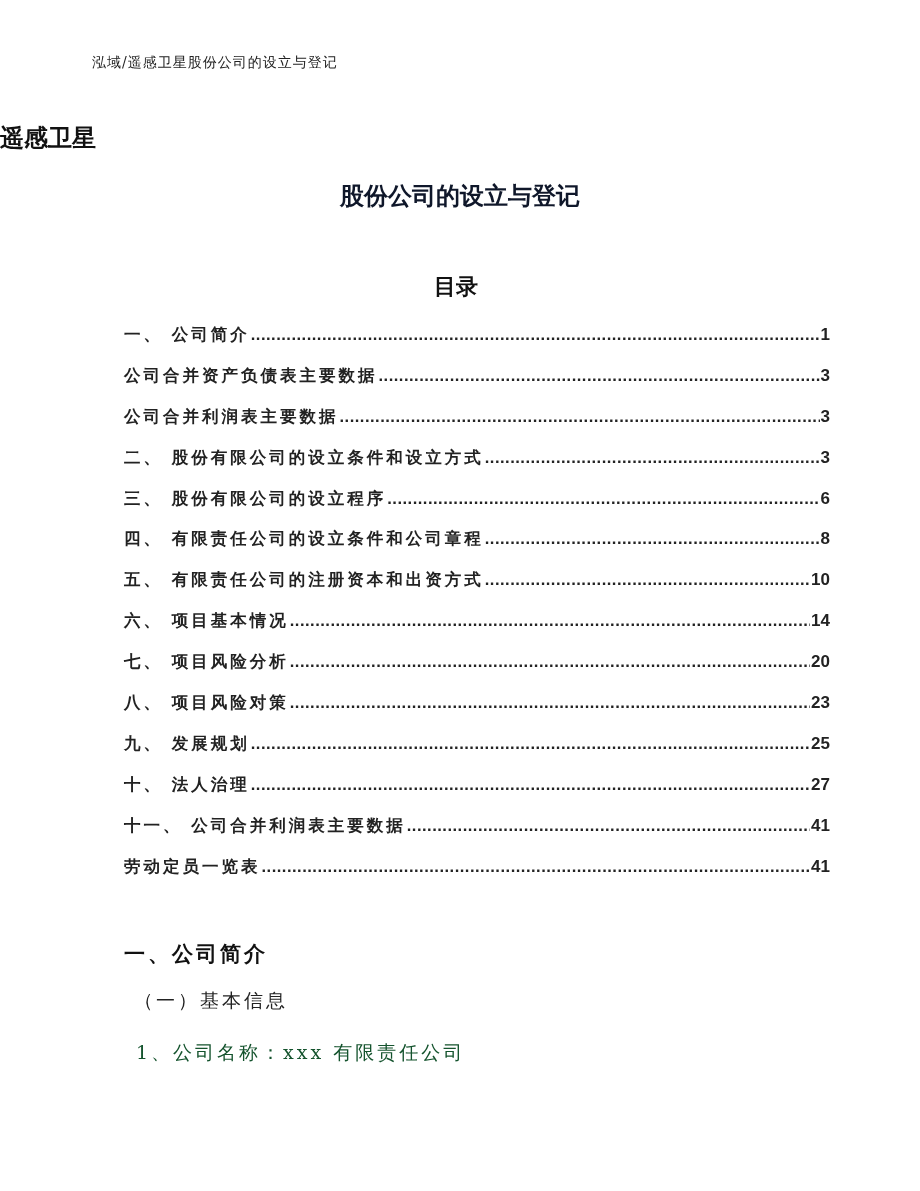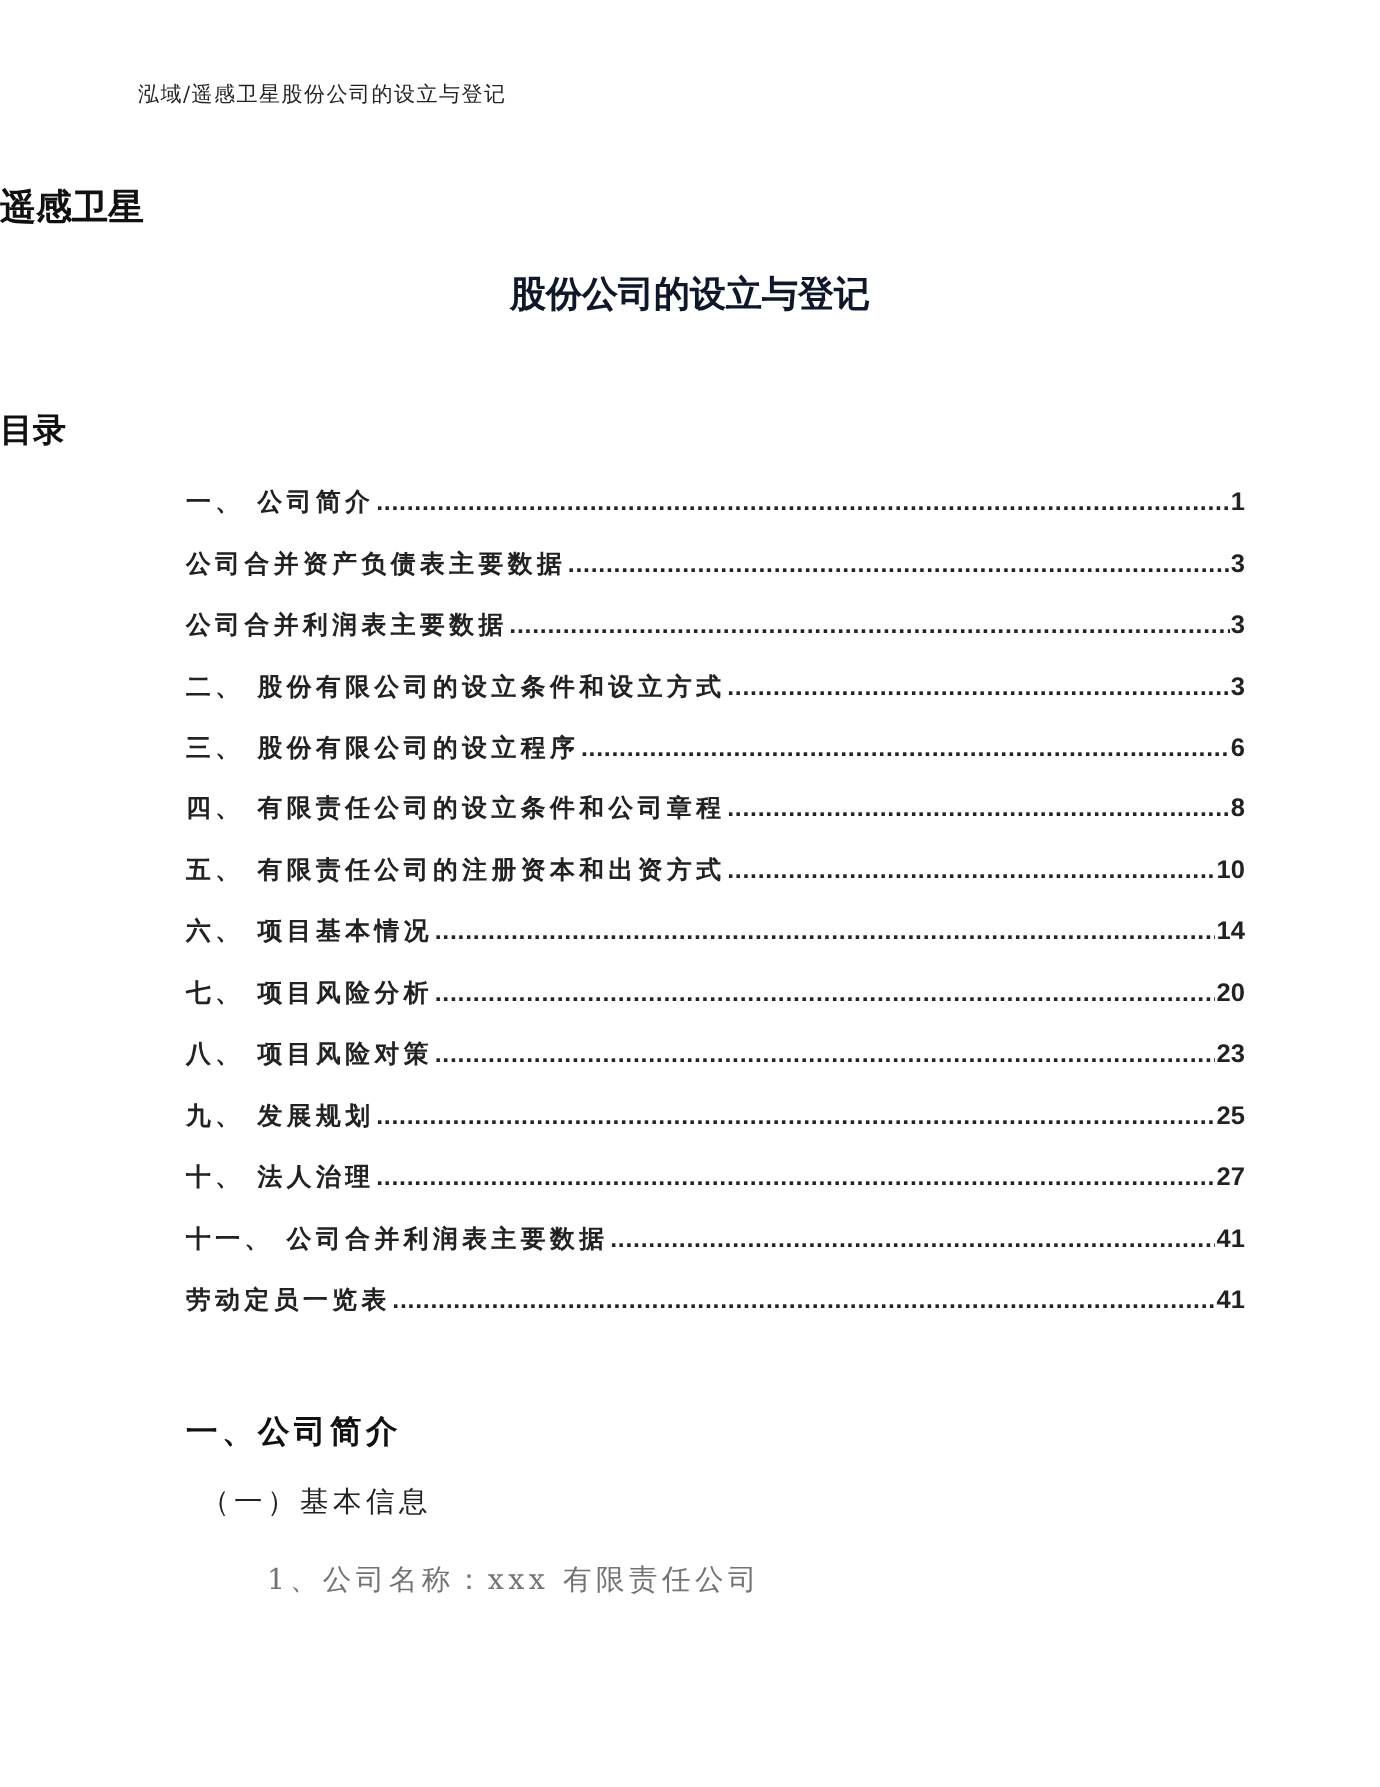--- a/index.html
+++ b/index.html
@@ -1,29 +1,29 @@
 <!DOCTYPE html>
 <html><head>
   <meta charset="utf-8">
   <style>
     html, body { margin: 0; padding: 0; background: #ffffff; }
     body { width: 920px; height: 1191px; position: relative; overflow: hidden; color: #111; }
     .header { position: absolute; left: 92px; top: 54px; font-family: "DejaVu Serif", serif; font-size: 14px; letter-spacing: 1px; color: #222; }
     .title1 { position: absolute; left: 0; width: 920px; top: 122px; font-family: "DejaVu Sans", sans-serif; font-weight: bold; font-size: 24px; color: #111; }
     .title2 { position: absolute; left: 0; width: 920px; top: 180px; text-align: center; font-family: "DejaVu Sans", sans-serif; font-weight: bold; font-size: 24px; color: #0f172a; }
-    .toc-title { position: absolute; left: 0; width: 912px; top: 272px; font-family: "DejaVu Sans", sans-serif; font-weight: bold; font-size: 22px; color: #111; }
+    .toc-title { position: absolute; left: 0; width: 912px; top: 272px; text-align: center; font-family: "DejaVu Sans", sans-serif; font-weight: bold; font-size: 22px; color: #111; }
     .toc { position: absolute; left: 124px; top: 324px; width: 706px; font-weight: bold; }
     .toc-row { display: flex; align-items: baseline; height: 40.9px; font-family: "DejaVu Sans", sans-serif; font-size: 16.5px; color: #222; }
     .toc-label { white-space: nowrap; letter-spacing: 3px; }
     .toc-dots { flex: 1; overflow: hidden; white-space: nowrap; margin: 0 1px; font-family: "Liberation Sans", sans-serif; letter-spacing: 0.5px; }
     .toc-dots::before { content: "............................................................................................................................................................................................................................................................"; }
     .toc-page { font-family: "Liberation Sans", sans-serif; font-size: 17px; white-space: nowrap; }
     .sec-h1 { position: absolute; left: 124px; top: 940px; font-family: "DejaVu Sans", sans-serif; font-size: 21px; font-weight: bold; letter-spacing: 3px; color: #111; }
     .sec-h2 { position: absolute; left: 134px; top: 988px; font-family: "DejaVu Serif", serif; font-size: 19px; letter-spacing: 3px; color: #222; }
-    .sec-p { position: absolute; left: 136px; top: 1040px; font-family: "DejaVu Serif", serif; font-size: 19px; letter-spacing: 3px; color: #737373; margin-left: 42px; }
+    .sec-p { position: absolute; left: 136px; top: 1040px; font-family: "DejaVu Serif", serif; font-size: 19px; letter-spacing: 3px; color: #14532d; }
   </style>
 </head>
 <body>
 
 <div class="header">泓域/遥感卫星股份公司的设立与登记</div>
 
 <div class="title1">遥感卫星</div>
 <div class="title2">股份公司的设立与登记</div>
 
 <div class="toc-title">目录</div>

